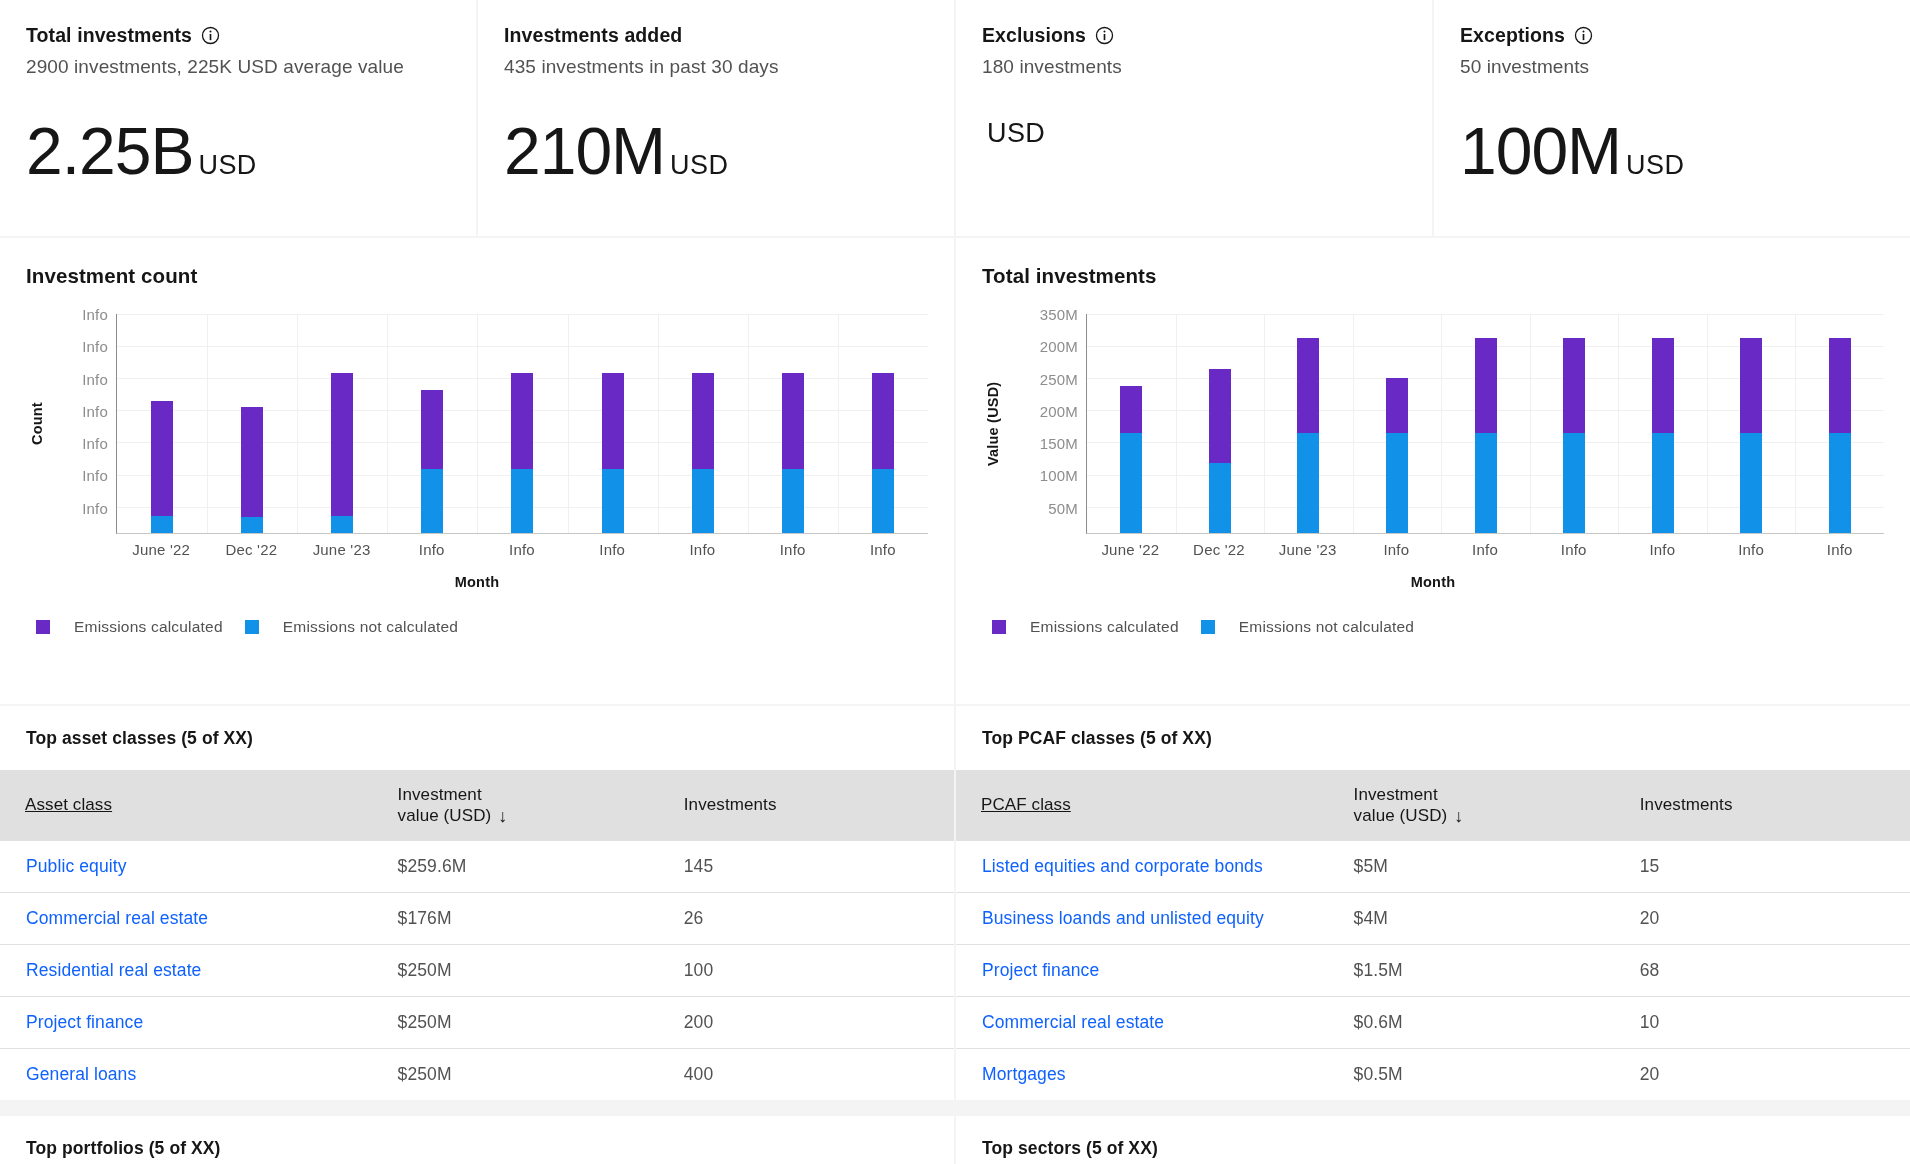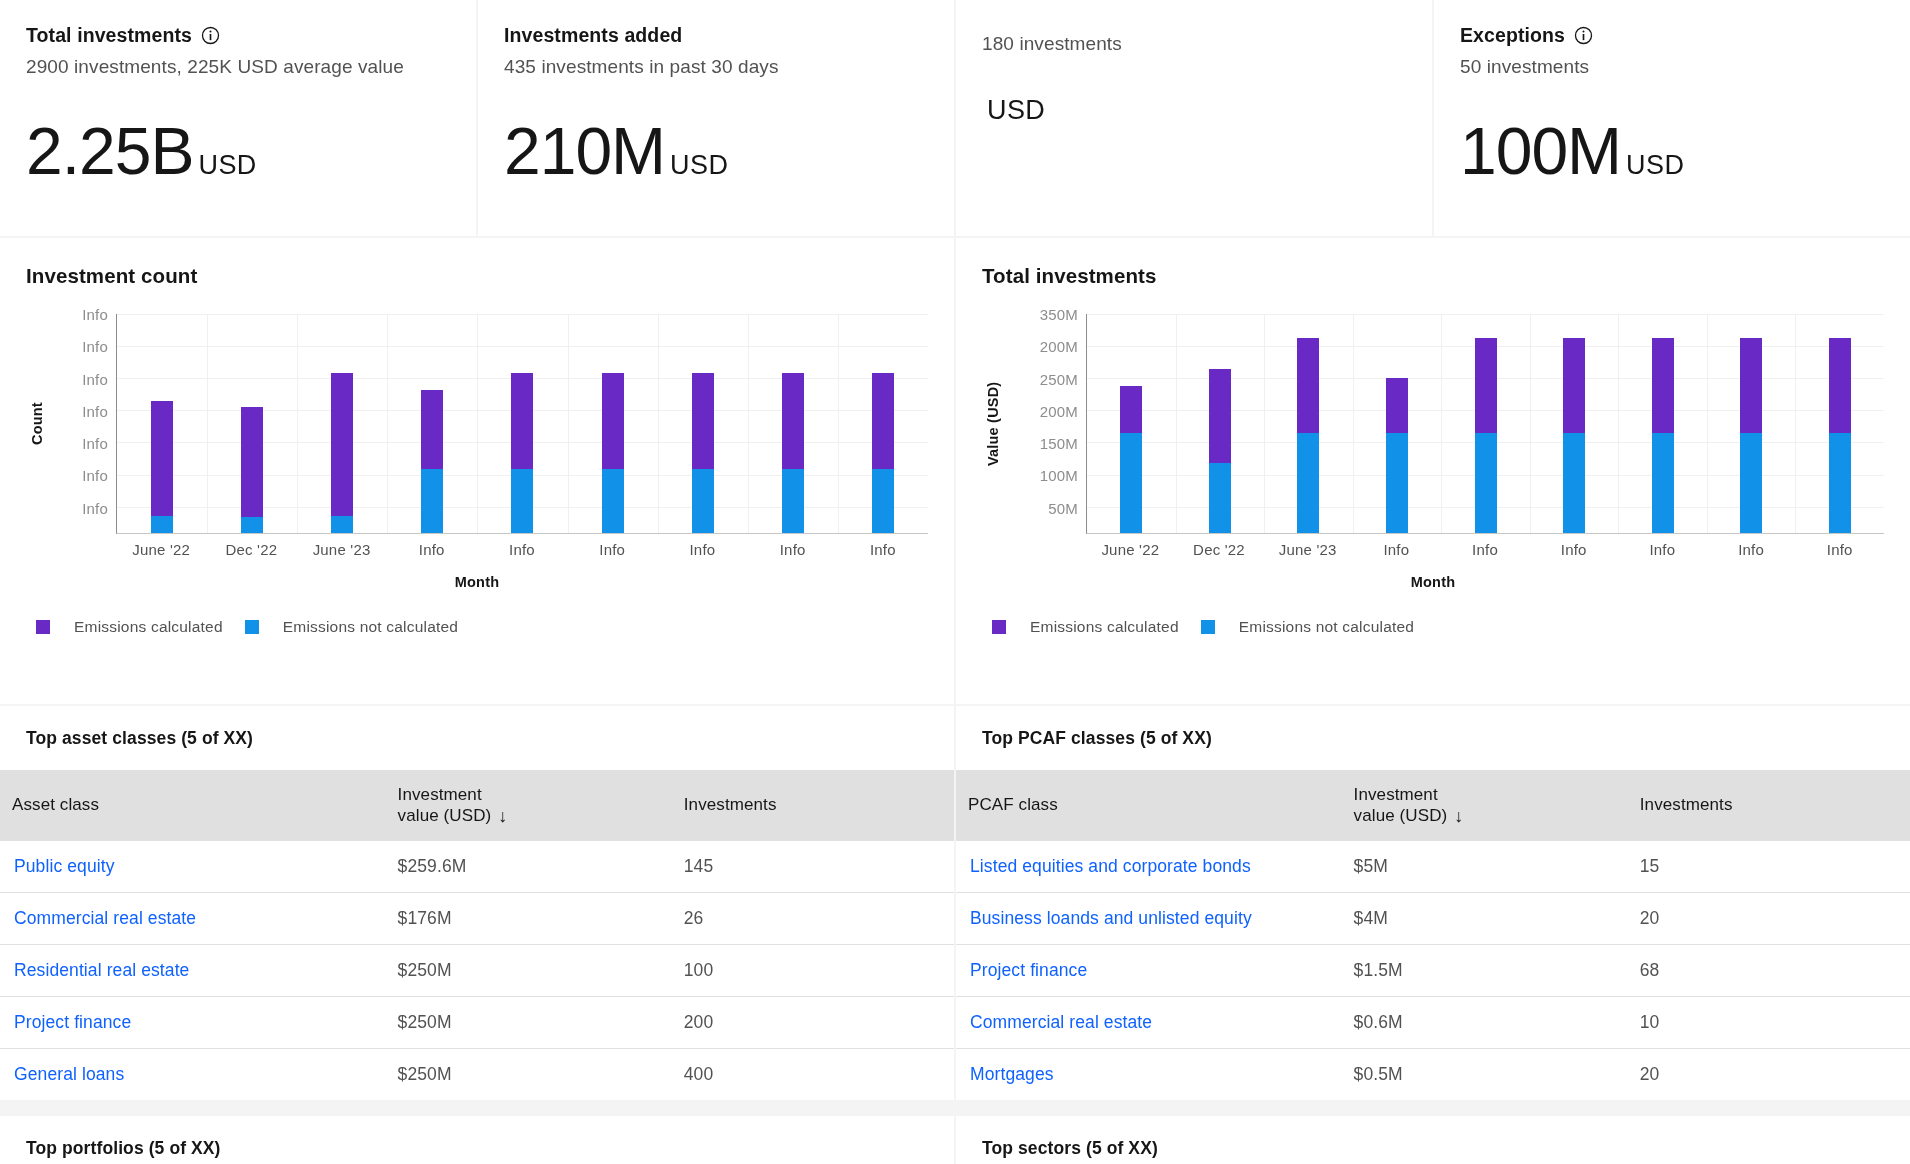--- a/index.html
+++ b/index.html
@@ -76,30 +76,30 @@
   .table-caption {
     font-size: 17.5px; font-weight: 700; color: #161616;
     padding: 22px 26px 21px 26px; letter-spacing: .1px;
   }
   table { width: 100%; border-collapse: collapse; table-layout: fixed; }
   thead tr { background: #e0e0e0; }
   th {
     text-align: left; font-size: 17px; font-weight: 400; color: #161616;
     padding: 14px 16px; vertical-align: middle; letter-spacing: .1px;
   }
-  th.c1 { padding-left: 12px; width: 40%; }
+  th.c1 { padding-left: 25px; width: 40%; text-decoration: underline; }
   th.c2 { width: 30%; }
   th.c3 { width: 30%; }
   .th-sort { display: inline-flex; align-items: flex-end; gap: 7px; }
   .th-sort .lines { display: block; line-height: 1.25; }
   .sort-arrow { font-size: 18px; color: #161616; line-height: 1; padding-bottom: 2px; }
   tbody tr { border-bottom: 1px solid #e0e0e0; }
   tbody tr:last-child { border-bottom: none; }
   td { font-size: 17.5px; color: #525252; padding: 15px 16px; letter-spacing: .1px; }
-  td.c1 { padding-left: 14px; }
+  td.c1 { padding-left: 26px; }
   td.c1 a { color: #0f62fe; text-decoration: none; }
   .sub-card { background: #ffffff; flex: 1 1 auto; }
   .sub-card .table-caption { padding-bottom: 22px; }
 </style>
 </head>
 <body>
 
 <div class="page">
 
   <div class="kpi-row" id="kpi-row">
@@ -124,20 +124,30 @@
         <div class="kpi-head">
           <span class="kpi-title">Investments added</span>
         </div>
         <div class="kpi-sub">435 investments in past 30 days</div>
         <div class="kpi-value-wrap">
           <span class="kpi-value">210M</span>
           <span class="kpi-unit">USD</span>
         </div>
       </div>
       <div class="kpi-card">
+        <div class="kpi-head">
+          <span class="kpi-title">Exclusions</span>
+          <span class="info-icon">
+            <svg viewBox="0 0 32 32" width="19" height="19" aria-hidden="true">
+              <circle cx="16" cy="16" r="13.5" fill="none" stroke="#161616" stroke-width="2.2"></circle>
+              <circle cx="16" cy="9.4" r="1.7" fill="#161616"></circle>
+              <rect x="14.6" y="13.4" width="2.8" height="10.4" fill="#161616"></rect>
+            </svg>
+          </span>
+        </div>
         <div class="kpi-sub">180 investments</div>
         <div class="kpi-value-wrap">
           <span class="kpi-unit">USD</span>
         </div>
       </div>
       <div class="kpi-card">
         <div class="kpi-head">
           <span class="kpi-title">Exceptions</span>
           <span class="info-icon">
             <svg viewBox="0 0 32 32" width="19" height="19" aria-hidden="true">

